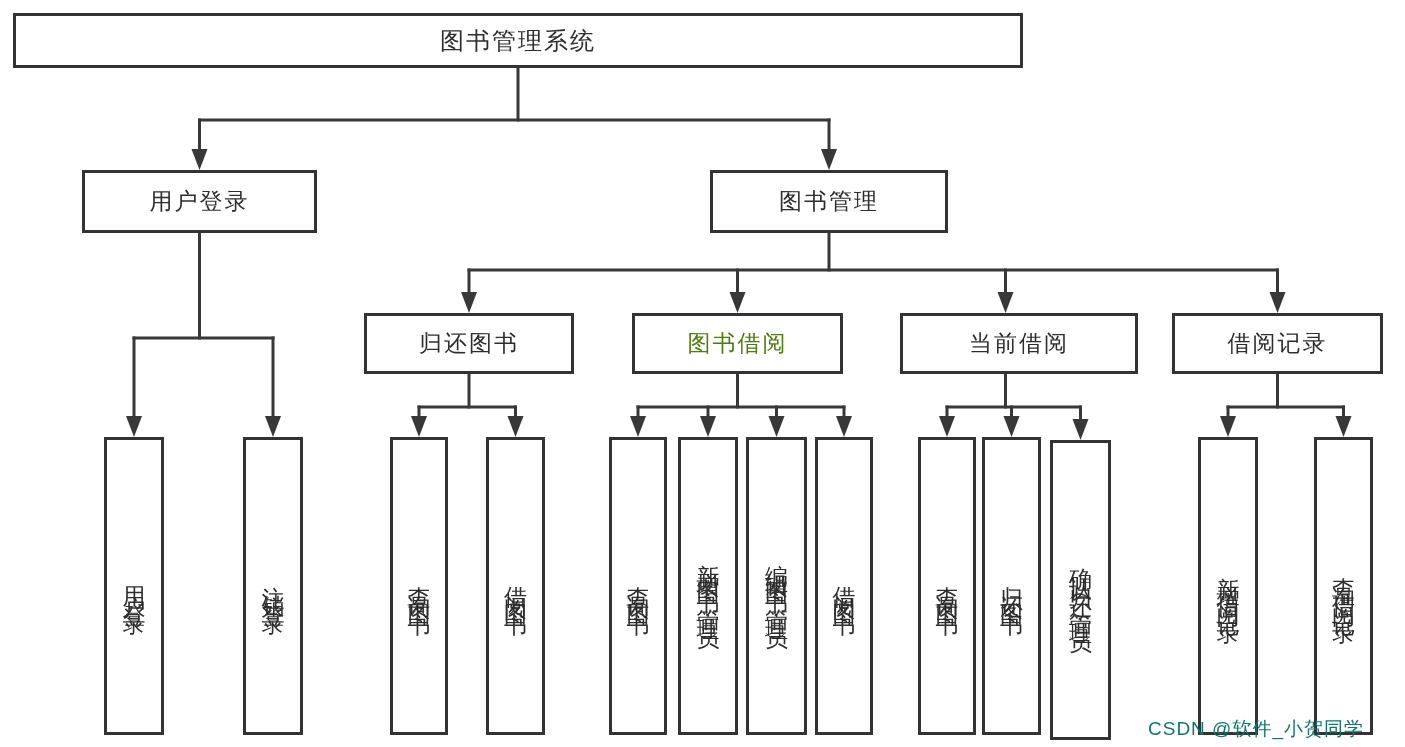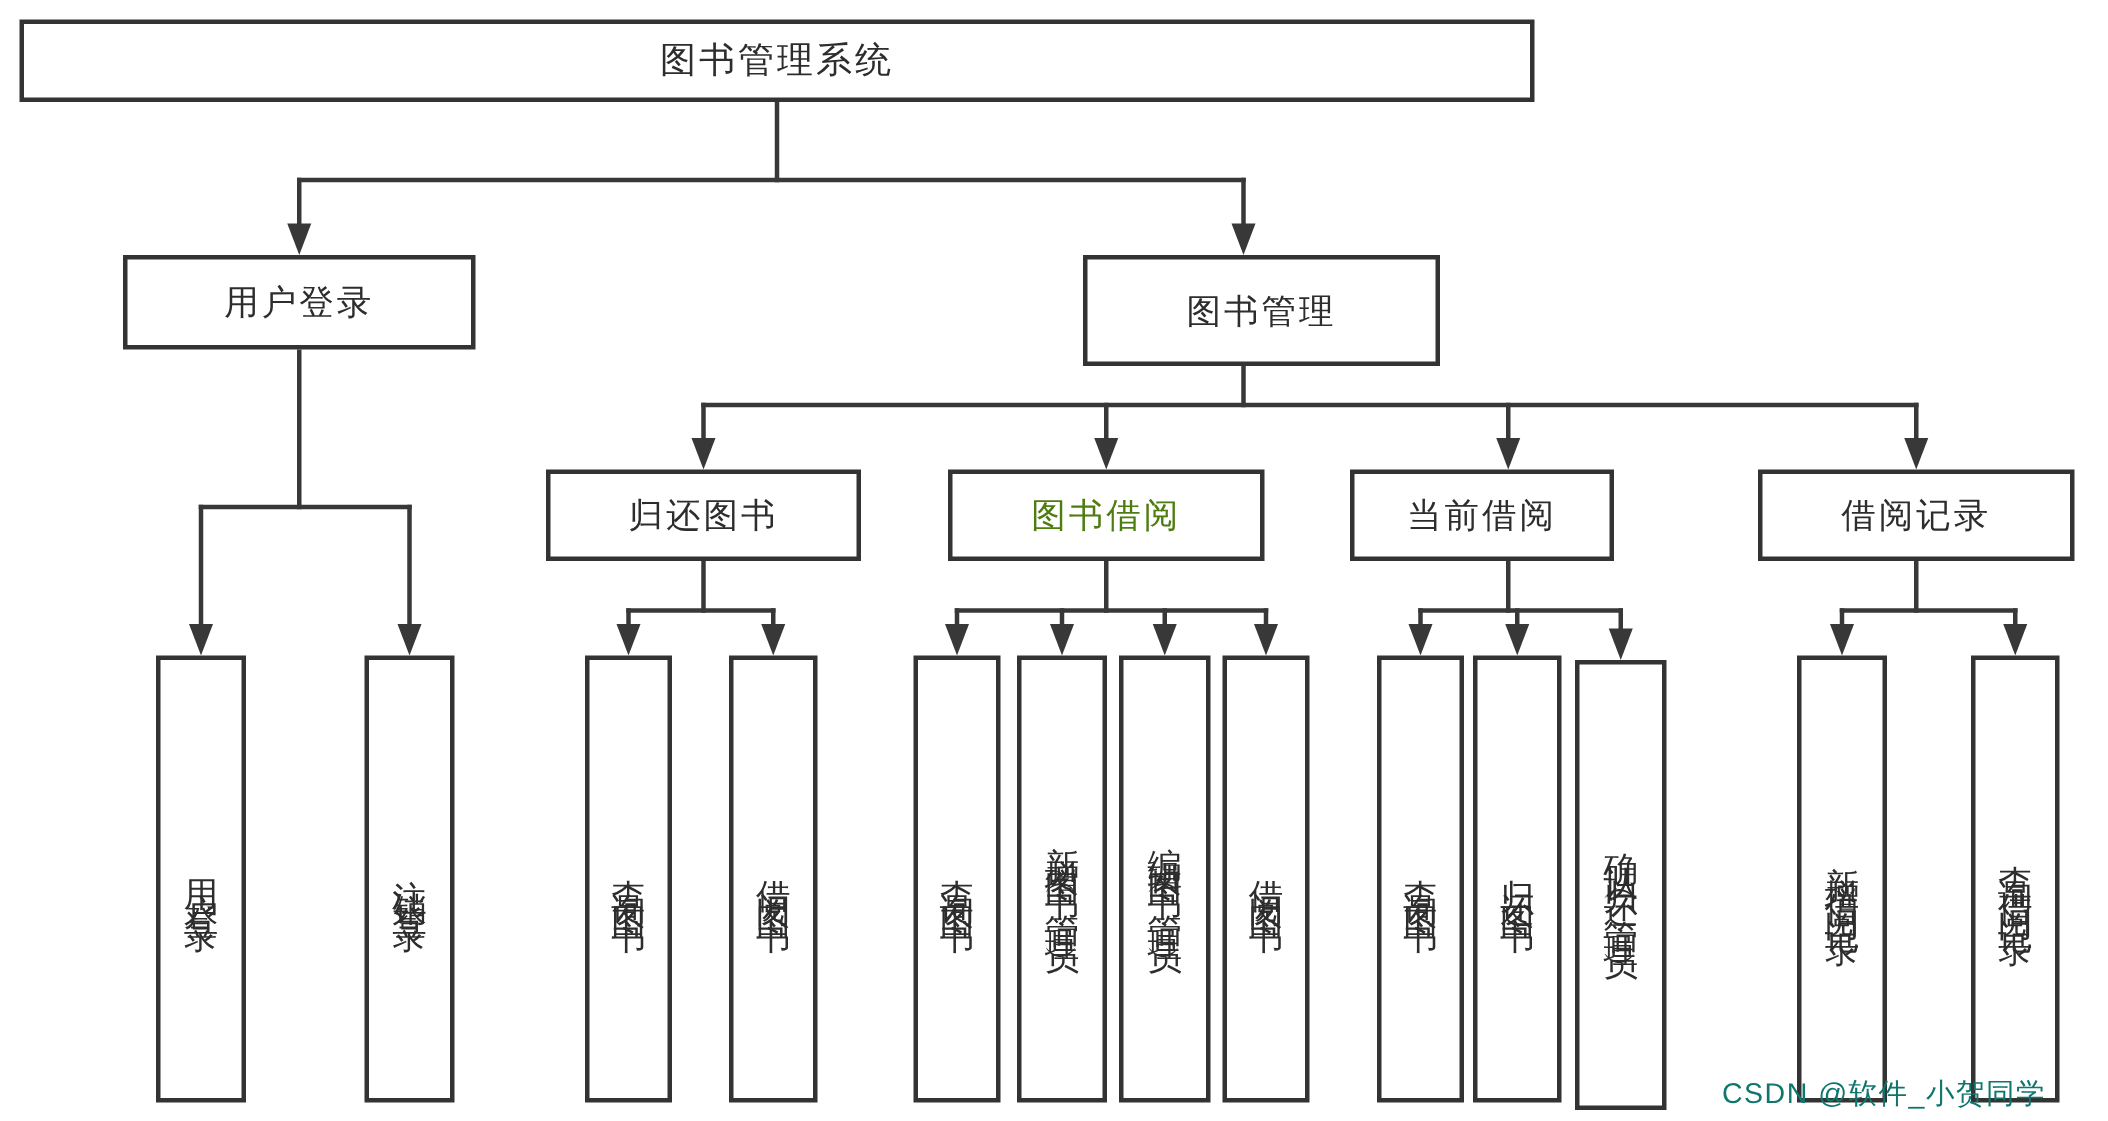--- a/index.html
+++ b/index.html
@@ -117,30 +117,30 @@
       <polygon points="1335.5,416 1351.5,416 1343.5,437" fill="#383838"></polygon>
     </svg>
 
   <div class="watermark">CSDN @软件_小贺同学</div>
 <div class="node root" style="left: 13px; top: 13px; width: 1010px; height: 55px; border-color: rgb(51, 51, 51); color: rgb(45, 45, 45);">
       <span class="node-label">图书管理系统</span>
     </div>
     <div class="node" style="left: 82px; top: 170px; width: 235px; height: 63px; border-color: rgb(51, 51, 51); color: rgb(45, 45, 45);">
       <span class="node-label">用户登录</span>
     </div>
-    <div class="node" style="left: 710px; top: 170px; width: 238px; height: 74px; border-color: rgb(51, 51, 51); color: rgb(45, 45, 45); margin-left: 12px;">
+    <div class="node" style="left: 710px; top: 170px; width: 238px; height: 63px; border-color: rgb(51, 51, 51); color: rgb(45, 45, 45);">
       <span class="node-label">图书管理</span>
     </div>
     <div class="node" style="left: 364px; top: 313px; width: 210px; height: 61px; border-color: rgb(51, 51, 51); color: rgb(45, 45, 45);">
       <span class="node-label">归还图书</span>
     </div>
     <div class="node" style="left: 632px; top: 313px; width: 211px; height: 61px; border-color: rgb(51, 51, 51); color: #4d7c0f;">
       <span class="node-label">图书借阅</span>
     </div>
-    <div class="node" style="left: 900px; top: 313px; width: 176px; height: 61px; border-color: rgb(51, 51, 51); color: rgb(45, 45, 45);">
+    <div class="node" style="left: 900px; top: 313px; width: 238px; height: 61px; border-color: rgb(51, 51, 51); color: rgb(45, 45, 45);">
       <span class="node-label">当前借阅</span>
     </div>
     <div class="node" style="left: 1172px; top: 313px; width: 211px; height: 61px; border-color: rgb(51, 51, 51); color: rgb(45, 45, 45);">
       <span class="node-label">借阅记录</span>
     </div>
     <div class="node vertical" style="left: 104px; top: 437px; width: 60px; height: 298px; border-color: rgb(51, 51, 51); color: rgb(45, 45, 45);">
       <span class="node-label">用户登录</span>
     </div>
     <div class="node vertical" style="left: 243px; top: 437px; width: 60px; height: 298px; border-color: rgb(51, 51, 51); color: rgb(45, 45, 45);">
       <span class="node-label">注销登录</span>

